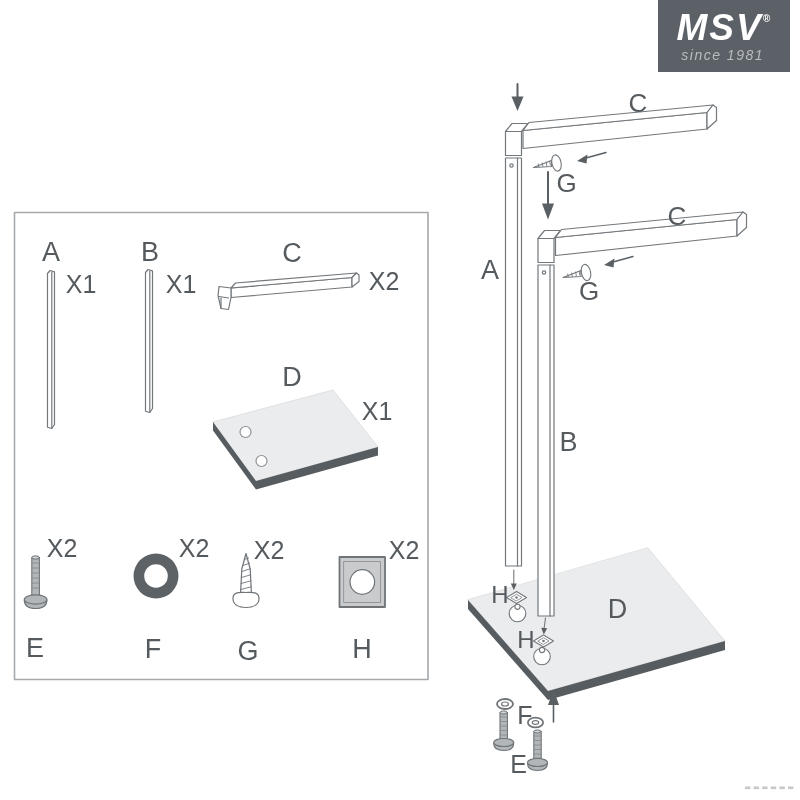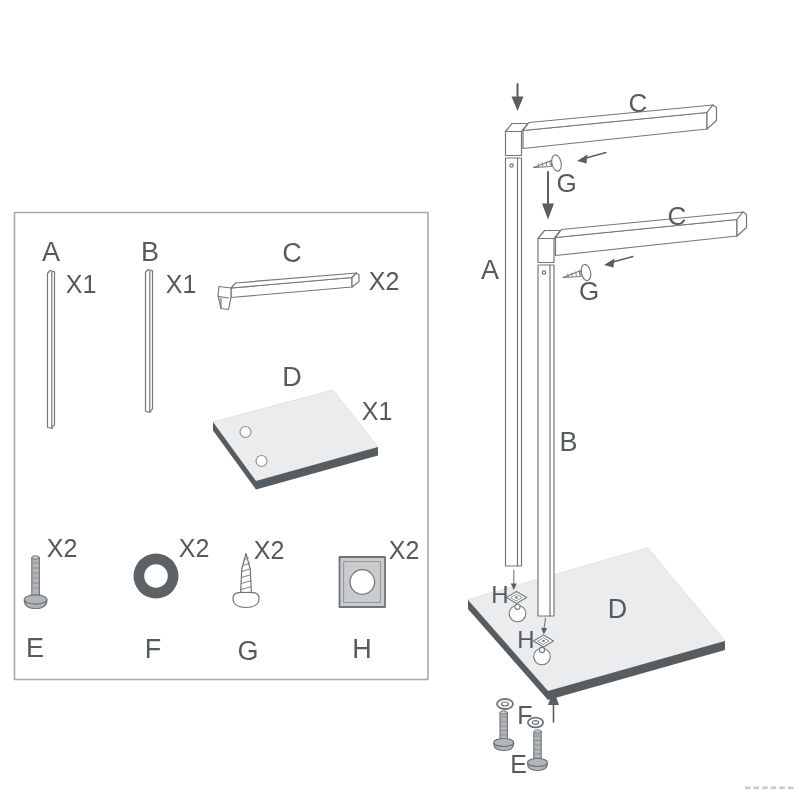--- a/index.html
+++ b/index.html
@@ -25,20 +25,24 @@
   svg text{
     font-family:"Liberation Sans",sans-serif;
     fill:#555a5e;
   }
 </style>
 </head>
 <body>
 
 <div id="stage">
 
+  <div class="logo">
+    <div class="logo-brand"><span>MSV</span><sup>®</sup></div>
+    <div class="logo-tagline">since 1981</div>
+  </div>
 
   <svg id="diagram-svg" width="800" height="800" viewBox="0 0 800 800" stroke-linejoin="round" stroke-linecap="round">
 
     <g>
       <rect x="14.5" y="212.5" width="413.5" height="467" fill="#ffffff" stroke="#a5a9ac" stroke-width="1.6"></rect>
 
       <g fill="#ffffff" stroke="#73787c" stroke-width="1.2">
         <path d="M47.5,273.5 L50,270.5 L54.5,271.8 L54.5,424.5 L51.8,428.5 L47.5,427.2 Z"></path>
         <line x1="51.8" y1="272" x2="51.8" y2="428"></line>
       </g>

